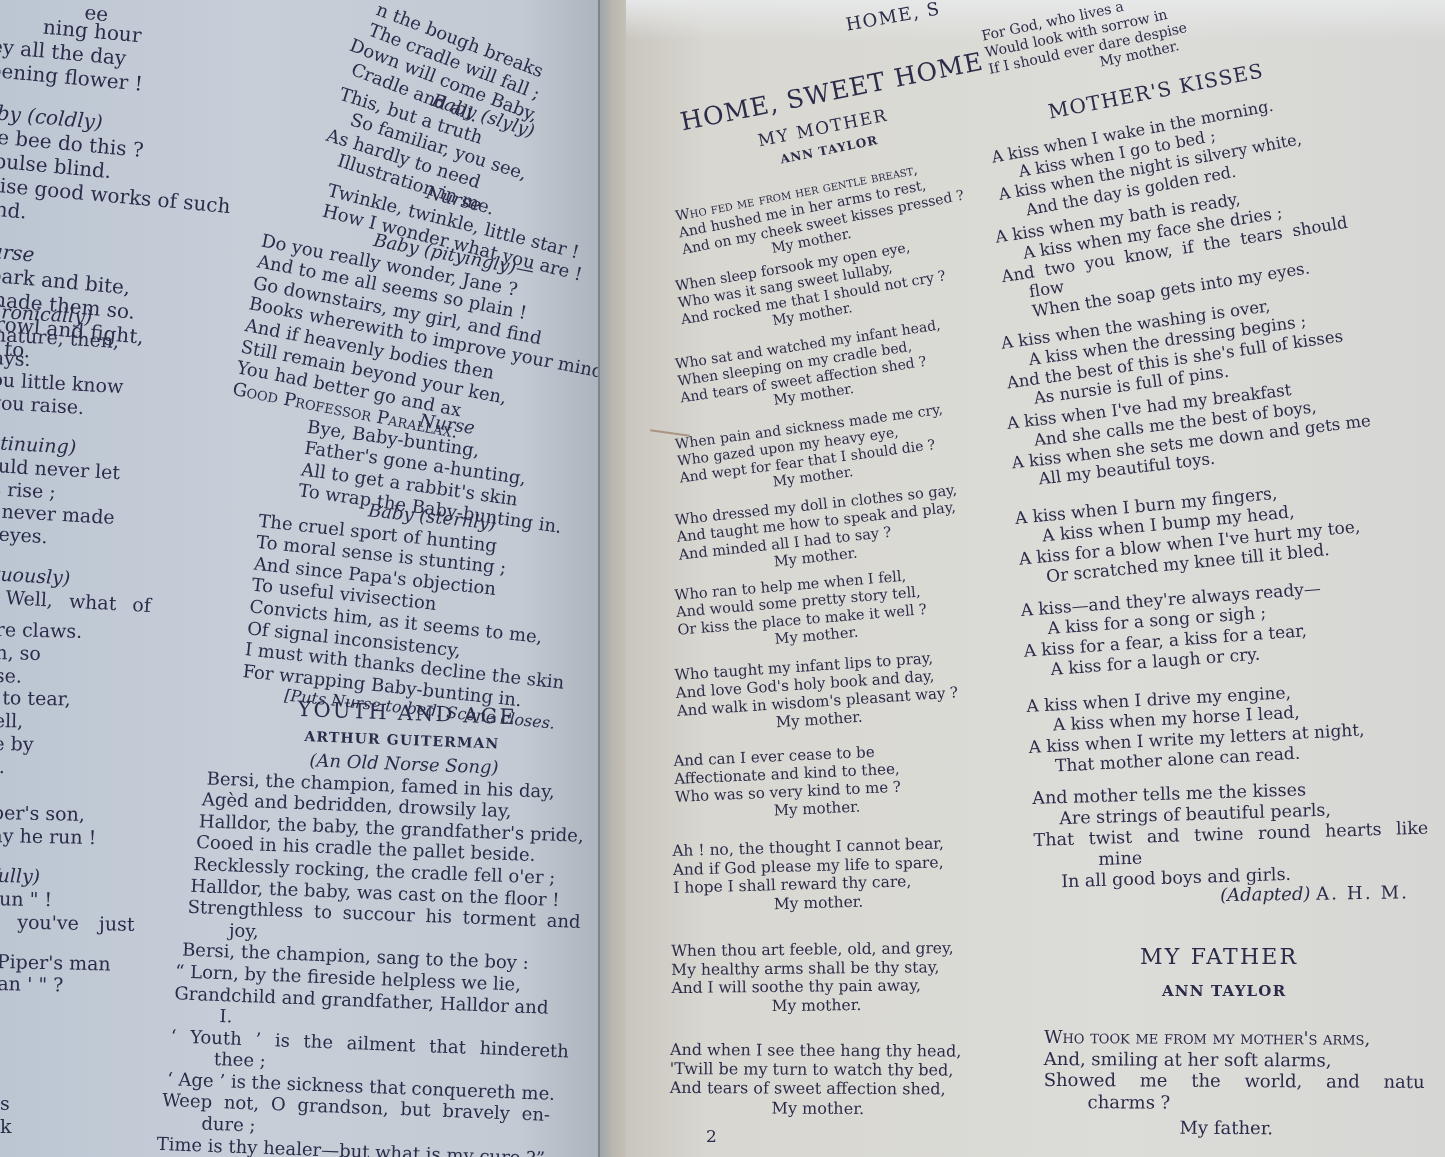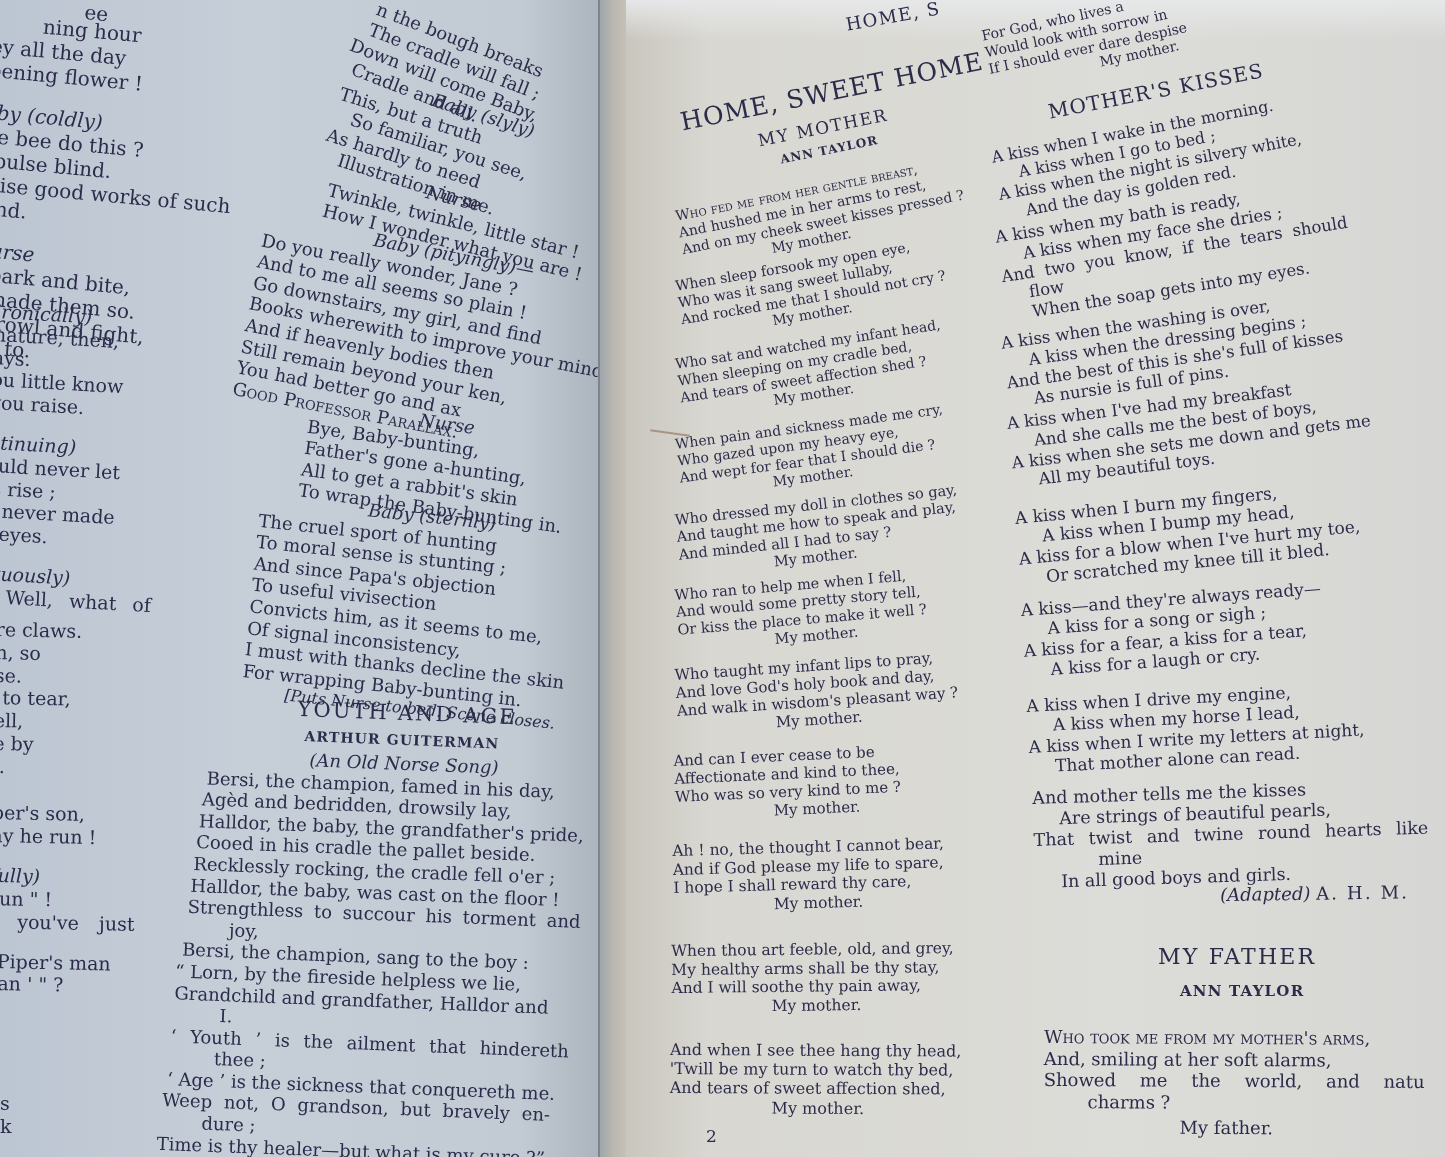--- a/index.html
+++ b/index.html
@@ -344,21 +344,21 @@
     <span class="ln" style="word-spacing:9px;">That twist and twine round hearts like</span>
     <span class="ln" style="padding-left:64px;">mine</span>
     <span class="ln ind">In all good boys and girls.</span>
   </div>
 
   <div class="blk" style="left:594px; top:884px; font-size:18px; transform:rotate(-0.8deg);">
     <span class="it">(Adapted)</span>
     <span style="letter-spacing:0.12em;">A. H. M.</span>
   </div>
 
-  <div class="blk" style="left:532px; top:944px; transform:rotate(0deg);">
+  <div class="blk" style="left:514px; top:944px; transform:rotate(0deg);">
     <span class="ln h" style="font-size:22px; letter-spacing:0.1em;">My Father</span>
     <span class="ln hb" style="font-size:15px; padding-left:22px; margin-top:12px;">Ann Taylor</span>
   </div>
 
   <div class="blk" style="left:418px; top:1026px; font-size:18px; transform:rotate(0.3deg);">
     <span class="ln"><span class="sc">Who took me from my mother's arms,</span></span>
     <span class="ln">And, smiling at her soft alarms,</span>
     <span class="ln" style="word-spacing:18px;">Showed me the world, and natu</span>
     <span class="ln" style="padding-left:44px;">charms ?</span>
     <span class="ln" style="padding-left:136px; margin-top:4px;">My father.</span>

